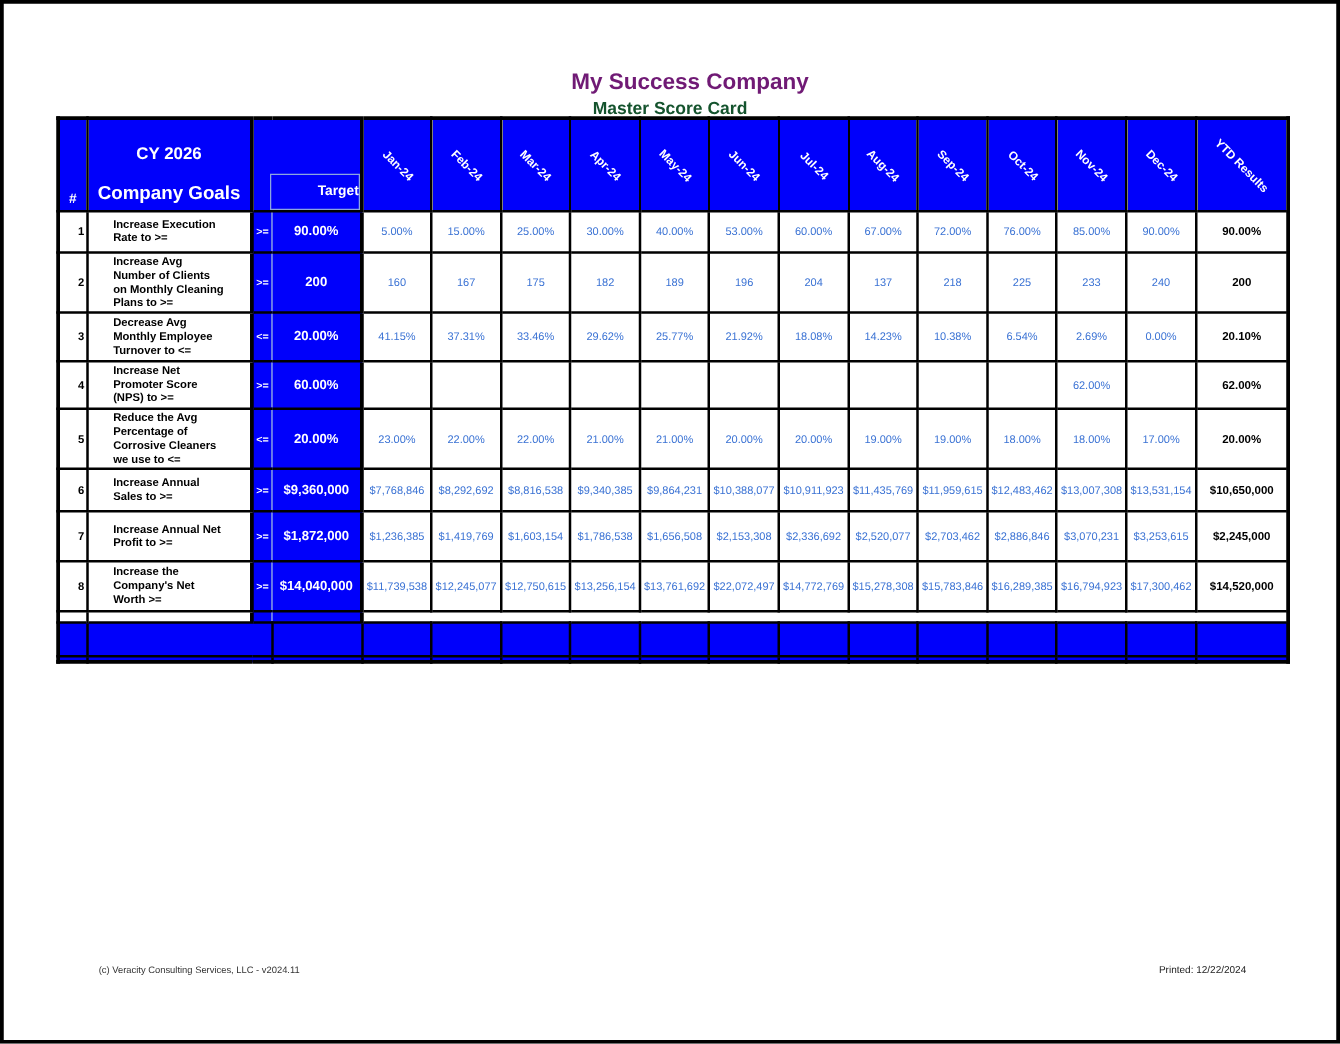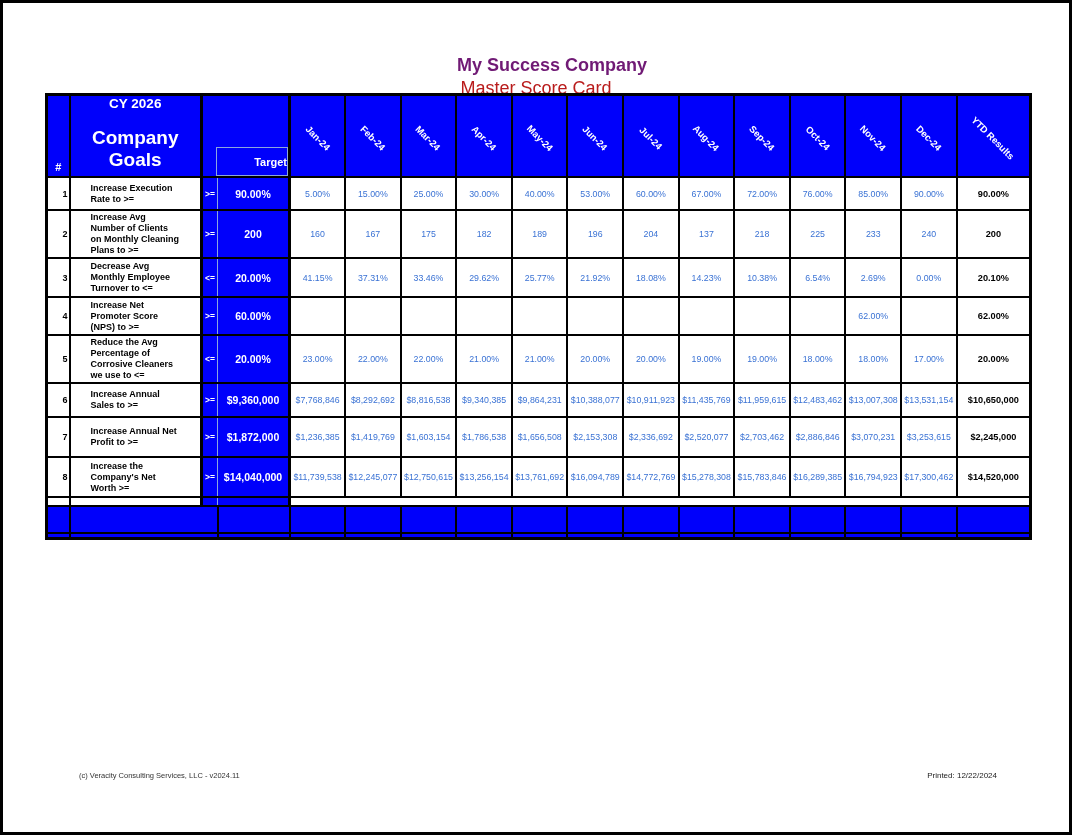--- a/index.html
+++ b/index.html
@@ -20,21 +20,21 @@
     border:3px solid #000;
     box-sizing:border-box;
     background:#fff;
   }
   .title{
     position:absolute;top:52px;left:16px;width:100%;
     text-align:center;font-size:18px;font-weight:bold;color:#701a75;
   }
   .subtitle{
     position:absolute;top:75px;left:0;width:100%;
-    text-align:center;font-size:18px;font-weight:normal;color:#b91c1c;
+    text-align:center;font-size:14px;font-weight:bold;color:#14532d;
   }
   table.scorecard{
     position:absolute;left:42px;top:90px;
     border-collapse:collapse;table-layout:fixed;
     width:986px;
     border:3px solid #000;
   }
   col.c-num{width:23px}
   col.c-goal{width:132px}
   col.c-op{width:16px}
@@ -49,21 +49,21 @@
   }
   thead tr{height:74px;}
   thead th{
     background:var(--blue);color:#fff;
     border-bottom:3px solid #000;
     position:relative;
   }
   th.h-num{vertical-align:bottom;text-align:center;padding-bottom:3px;font-size:11px;}
   th.h-goals{vertical-align:bottom;text-align:center;padding-bottom:5px;}
   .h-goals-l1{font-size:13.5px;font-weight:bold;margin-bottom:8px;}
-  .h-goals-l2{font-size:19px;font-weight:bold;margin-top:16px;}
+  .h-goals-l2{font-size:15px;font-weight:bold;margin-top:16px;}
   th.h-target{border-left:3px solid #000;border-right:3px solid #000;}
   .target-box{
     position:absolute;right:0;bottom:0;
     width:70px;height:27px;
     border:1px solid var(--light);
     display:flex;align-items:center;justify-content:flex-end;
     font-size:11px;font-weight:bold;color:#fff;
   }
   th.month-h .rot,th.h-ytd .rot{
     position:absolute;left:50%;top:52%;
@@ -313,21 +313,21 @@
         <tr style="height: 40px;">
           <td class="num">8</td>
           <td class="goal">Increase the Company's Net Worth &gt;=</td>
           <td class="op">&gt;=</td>
           <td class="target">$14,040,000</td>
           <td class="val">$11,739,538</td>
           <td class="val">$12,245,077</td>
           <td class="val">$12,750,615</td>
           <td class="val">$13,256,154</td>
           <td class="val">$13,761,692</td>
-          <td class="val">$16,094,789</td>
+          <td class="val">$22,072,497</td>
           <td class="val">$14,772,769</td>
           <td class="val">$15,278,308</td>
           <td class="val">$15,783,846</td>
           <td class="val">$16,289,385</td>
           <td class="val">$16,794,923</td>
           <td class="val">$17,300,462</td>
           <td class="ytd">$14,520,000</td>
         </tr>
       </tbody>
     <tfoot id="tfoot">

